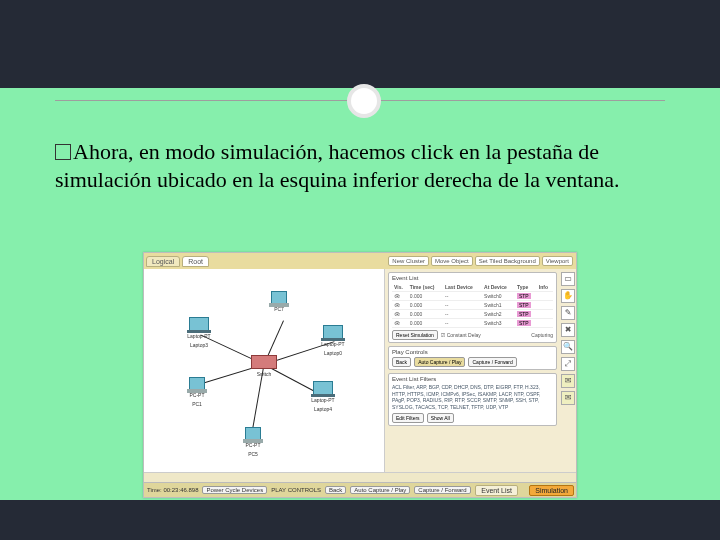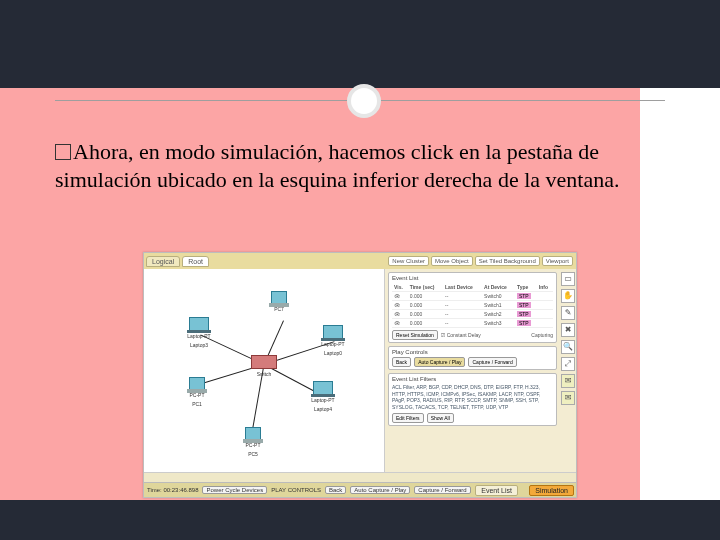--- a/index.html
+++ b/index.html
@@ -5,24 +5,24 @@
   body {
     margin: 0;
     padding: 0;
     width: 720px;
     height: 540px;
     background: #fff;
     font-family: Georgia, 'Times New Roman', serif;
     overflow: hidden;
   }
   .slide {
-    width: 640px;
+    width: 720px;
     height: 540px;
     position: relative;
-    background: #fca5a5;
+    background: #86efac;
   }
   .header-band {
     position: absolute;
     top: 0;
     left: 0;
     width: 720px;
     height: 88px;
     background: #252a36;
   }
   .top-line {

